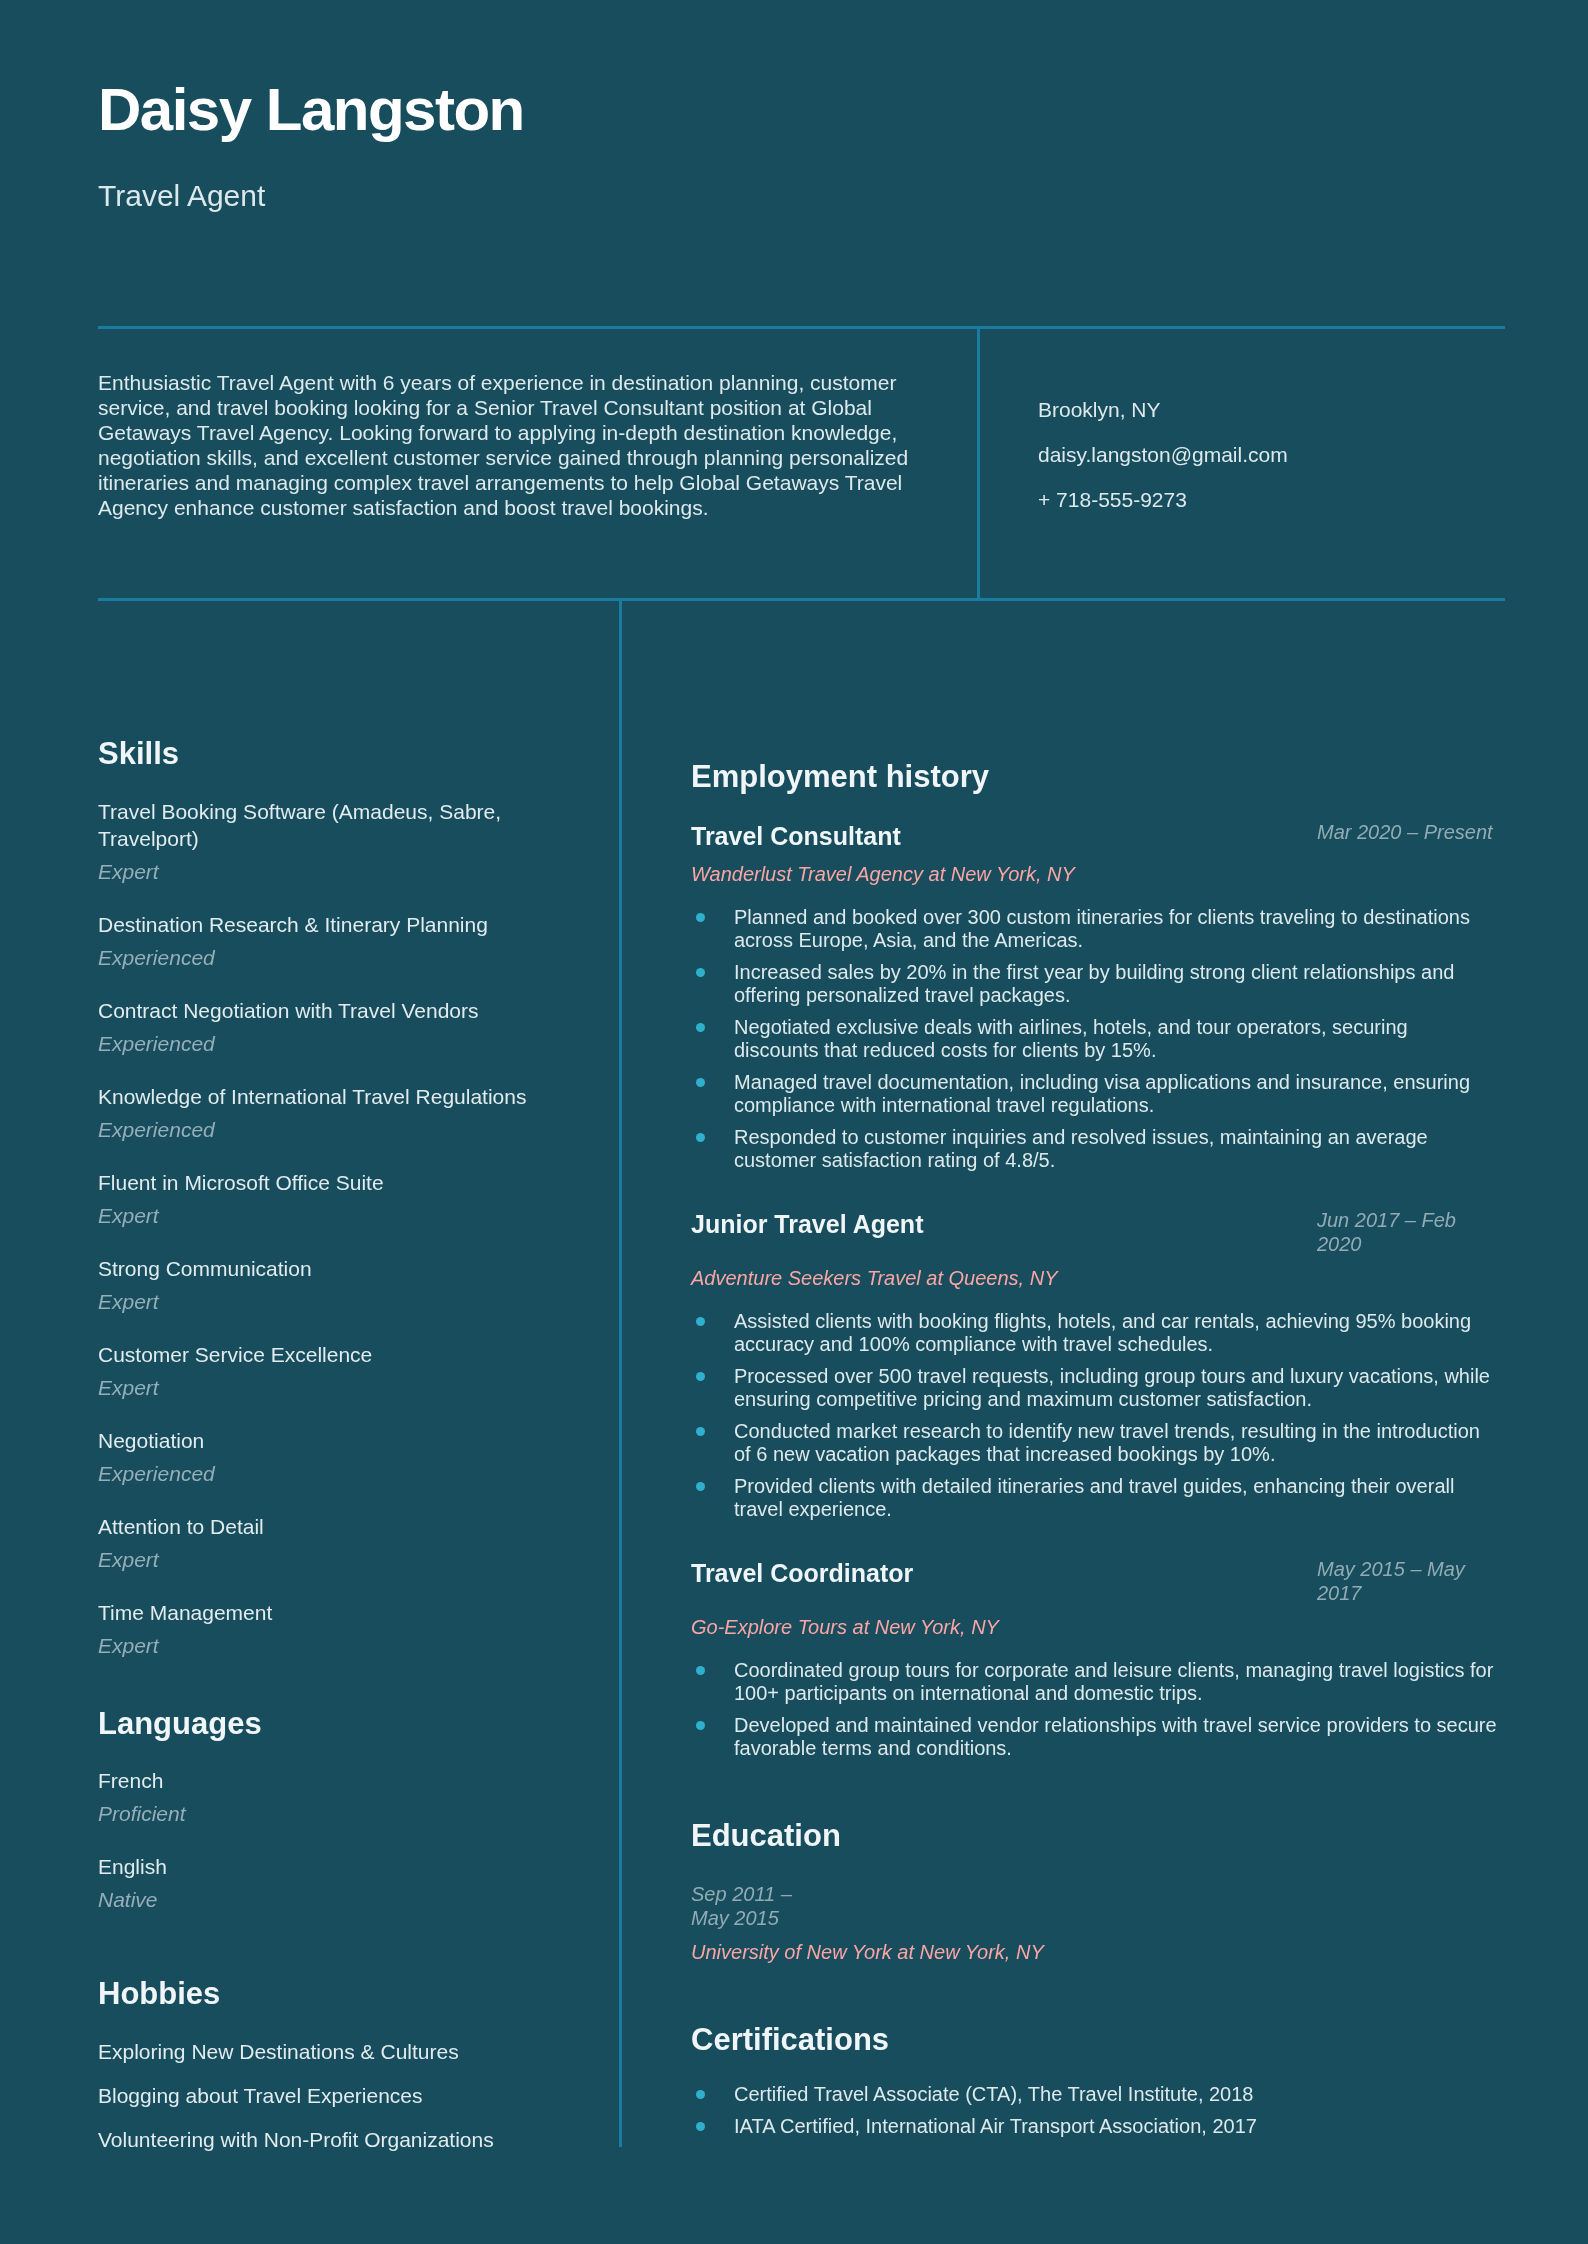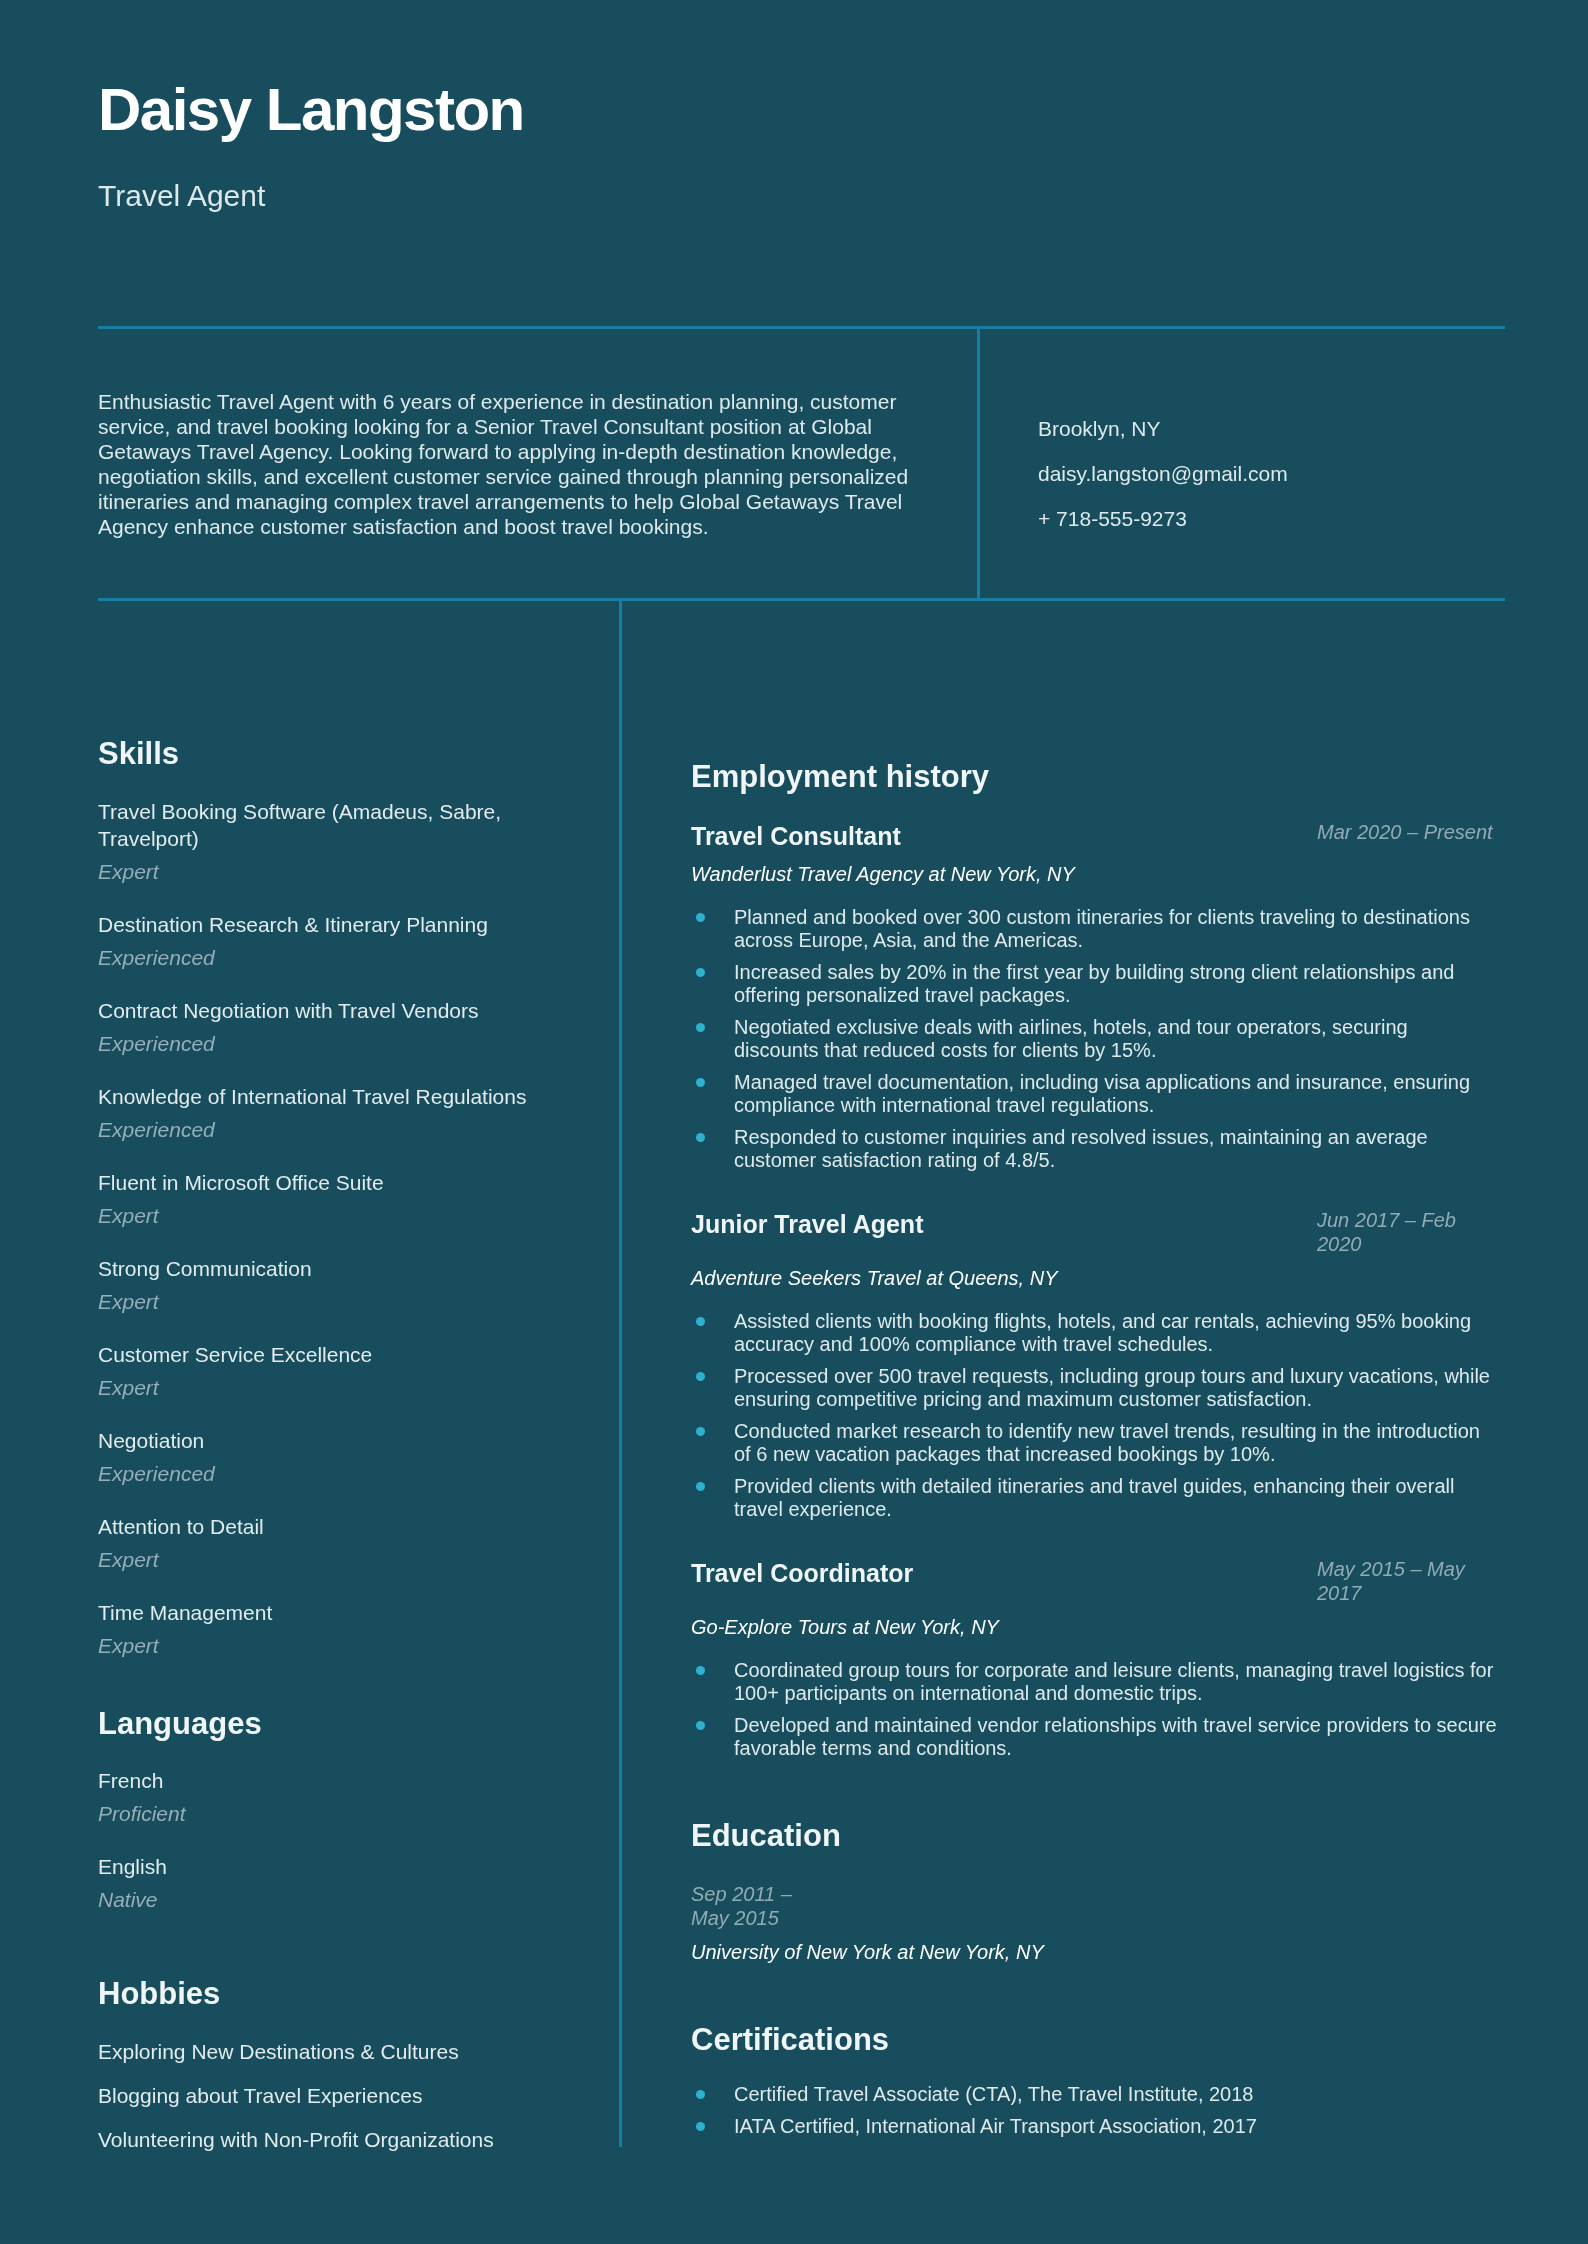--- a/index.html
+++ b/index.html
@@ -15,21 +15,21 @@
 
   
   .divider-h { position:absolute; left:98px; width:1407px; height:3px; background:#1A7C9E; }
   #hr1 { top:326px; }
   #hr2 { top:598px; }
   .divider-v { position:absolute; width:3px; background:#1A7C9E; }
   #v1 { left:977px; top:326px; height:275px; }
   #v2 { left:619px; top:598px; height:1549px; }
 
   
-  .intro { position:absolute; top:329px; left:98px; width:1407px; height:192px; }
+  .intro { position:absolute; top:310px; left:98px; width:1407px; height:192px; }
   .summary { position:absolute; top:60px; left:0; width:852px; margin:0; font-size:21px; line-height:25px; color:#DEE9EC; }
   .contact { position:absolute; top:88px; left:940px; width:467px; margin:0; padding:0; list-style:none; font-size:21px; }
   .contact li { margin-bottom:21px; line-height:24px; }
 
   
   .columns { position:absolute; top:598px; left:98px; width:1407px; bottom:0; display:flex; align-items:center; }
   .col-left  { width:492px; flex-shrink:0; padding-top:64px; }
   .col-right { flex:1; margin-left:101px; padding-top:64px; }
 
   h2.section { margin:0 0 26px 0; font-size:31px; font-weight:700; color:#F0F5F7; line-height:1.15; }
@@ -42,21 +42,21 @@
   .col-left > section.hobbies { margin-top:64px; }
   .hobby { margin-bottom:17px; }
 
   
   .col-right > .main-section:not(:first-child) { margin-top:58px; }
   .job { margin-bottom:36px; }
   .job-head { display:flex; align-items:flex-start; margin-bottom:10px; }
   .job-title { flex:1; margin:0; padding-right:24px; font-size:25px; font-weight:700; color:#F0F5F7; line-height:32px; }
   .date { width:188px; flex-shrink:0; font-size:20px; font-style:italic; color:#93ABB5; line-height:24px; }
   .date-narrow { width:142px; }
-  .job-sub { font-size:20px; font-style:italic; color:#ffffff; line-height:24px; }
+  .job-sub { font-size:20px; font-style:italic; color:#fca5a5; line-height:24px; }
   .edu-entry { margin-top:28px; }
   .bullets { list-style:none; margin:20px 8px 0 0; padding:0; }
   .bullets li { position:relative; padding-left:43px; margin-bottom:9px; font-size:20px; line-height:23px; color:#DEE9EC; }
   .bullets li::before {
     content:""; position:absolute; left:5px; top:7px; width:9px; height:9px;
     border-radius:50%; background:#2FB0CF;
   }
 </style>
 </head>
 <body>

